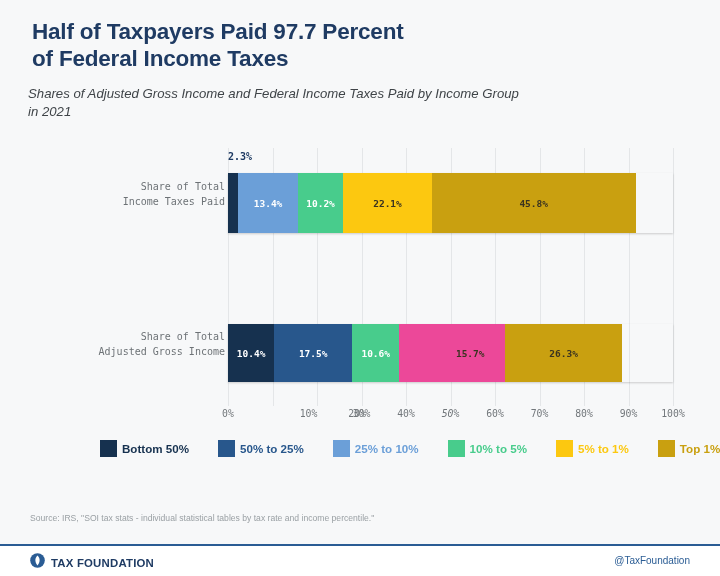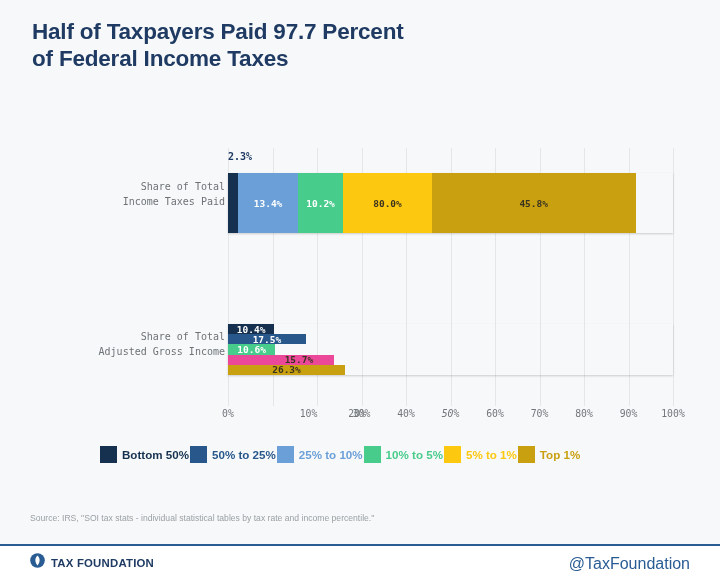--- a/index.html
+++ b/index.html
@@ -62,21 +62,21 @@
     background: #e4e6e8;
   }
   .bar-row {
     position: absolute;
     left: 0;
     width: 100%;
     display: flex;
     box-shadow: 0 1px 2px rgba(0,0,0,0.18);
   }
   #row-taxes { top: 25px; height: 60px; }
-  #row-agi   { top: 176px; height: 51px; flex-direction: column; }
+  #row-agi   { top: 176px; height: 58px; }
 
   .seg {
     height: 100%;
     display: flex;
     align-items: center;
     justify-content: center;
     font-family: "DejaVu Sans Mono", monospace;
     font-size: 9.5px;
     font-weight: bold;
     color: #ffffff;
@@ -127,22 +127,22 @@
   }
 
   
   #legend {
     position: absolute;
     left: 100px;
     top: 440px;
     width: 600px;
     height: 28px;
     display: flex;
-    align-items: center;
-    gap: 1px;
+    align-items: flex-start;
+    gap: 29px;
   }
   .legend-item {
     display: flex;
     align-items: center;
     gap: 5px;
   }
   .legend-swatch {
     width: 17px;
     height: 17px;
     flex: 0 0 auto;
@@ -185,32 +185,34 @@
   #brand-name {
     font-size: 11.4px;
     font-weight: bold;
     letter-spacing: 0.2px;
     color: #1f3b63;
   }
   #footer-handle {
     position: absolute;
     right: 30px;
     top: 9px;
-    font-size: 16px;
+    font-size: 10px;
     color: #2a5c94;
   }
 </style>
 </head>
 <body>
 
 <div id="chart-card">
 
   <div id="header">
     <h1 id="chart-title">Half of Taxpayers Paid 97.7 Percent
 of Federal Income Taxes</h1>
+    <p id="chart-subtitle">Shares of Adjusted Gross Income and Federal Income Taxes Paid by Income Group
+in 2021</p>
   </div>
 
   <div class="cat-label" id="cat-taxes">Share of Total
 Income Taxes Paid</div>
   <div class="cat-label" id="cat-agi">Share of Total
 Adjusted Gross Income</div>
 
   <div id="plot">
     <div id="gridlines">
         <div class="gridline" style="left: 0%;"></div>
@@ -223,21 +225,21 @@
         <div class="gridline" style="left: 70%;"></div>
         <div class="gridline" style="left: 80%;"></div>
         <div class="gridline" style="left: 90%;"></div>
         <div class="gridline" style="left: 100%;"></div>
       </div>
     <div class="callout" id="callout-0" style="left: 0px; top: 3px;">2.3%</div>
     <div class="bar-row" id="row-taxes">
         <div class="seg" style="width: 2.3%; background: rgb(22, 49, 79);"></div>
         <div class="seg" style="width: 13.4%; background: rgb(107, 159, 216);">13.4%</div>
         <div class="seg" style="width: 10.2%; background: rgb(72, 204, 140);">10.2%</div>
-        <div class="seg dark-text" style="width: 19.9%; background: rgb(252, 200, 16);">80.0%</div>
+        <div class="seg dark-text" style="width: 19.9%; background: rgb(252, 200, 16);">22.1%</div>
         <div class="seg dark-text" style="width: 45.8%; background: rgb(201, 160, 16);">45.8%</div>
       </div>
     <div class="bar-row" id="row-agi">
         <div class="seg" style="width: 10.4%; background: rgb(22, 49, 79);">10.4%</div>
         <div class="seg" style="width: 17.5%; background: rgb(40, 87, 140);">17.5%</div>
         <div class="seg" style="width: 10.6%; background: rgb(72, 204, 140);">10.6%</div>
         <div class="seg dark-text" style="width: 15.7%; background: #ec4899; padding-left: 36px;">15.7%</div>
         <div class="seg dark-text" style="width: 26.3%; background: rgb(201, 160, 16);">26.3%</div>
       </div>
   </div>

